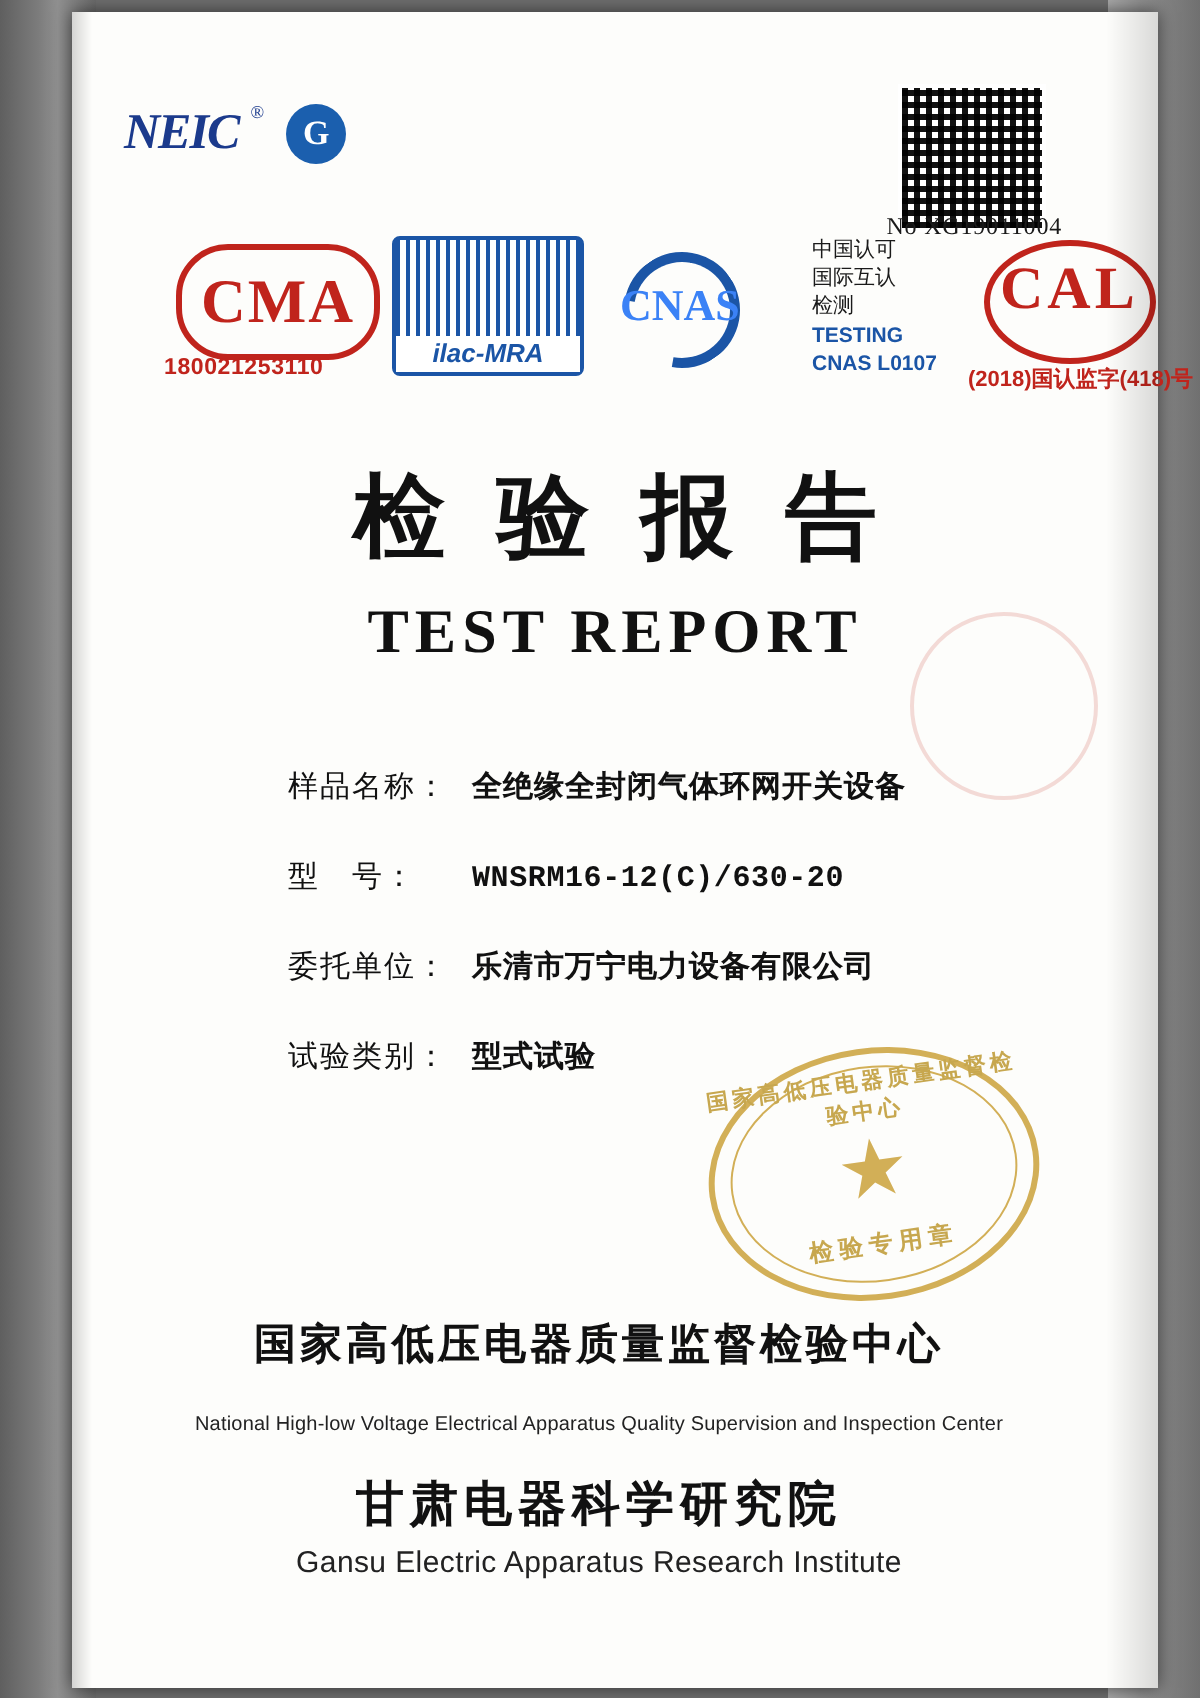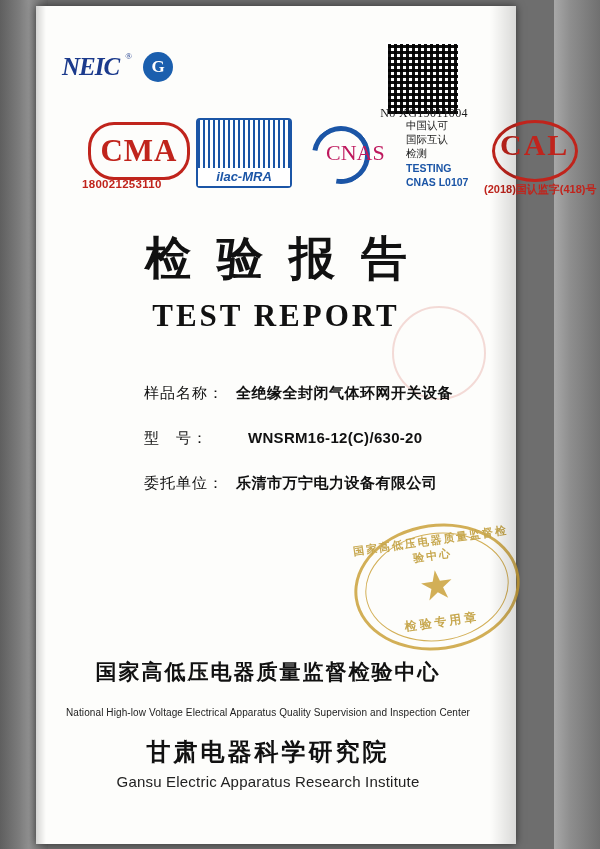--- a/index.html
+++ b/index.html
@@ -27,24 +27,25 @@
   }
   .bg-right {
     position: absolute;
     right: 0; top: 0; bottom: 0; width: 46px;
     background: linear-gradient(90deg,#a8a8a8 0%, #8e8e8e 35%, #707070 100%);
   }
   .doc {
     position: absolute;
     left: 36px;
     top: 6px;
-    width: 480px;
+    width: 520px;
     height: 838px;
     background: #fdfdfb;
     box-shadow: 0 0 8px rgba(0,0,0,0.55);
+    padding-left: 23px;
   }
   .doc::before {
     content: "";
     position: absolute;
     left: 0; top: 0; bottom: 0; width: 10px;
     background: linear-gradient(90deg, rgba(0,0,0,0.16), rgba(0,0,0,0));
   }
   .doc::after {
     content: "";
     position: absolute;
@@ -174,25 +175,25 @@
     position: absolute;
     left: 4px; top: 2px;
     width: 48px; height: 48px;
     border-radius: 50%;
     border: 5px solid #1b55a6;
     border-left-color: transparent;
     transform: rotate(-35deg);
   }
   .cnas .txt {
     position: absolute;
-    left: 18px; top: 16px;
-    font-family: "Liberation Serif", serif;
-    font-weight: normal;
+    left: 2px; top: 16px;
+    font-family: "Liberation Serif", serif;
+    font-weight: bold;
     font-size: 22px;
-    color: #be185d;
+    color: #3b82f6;
     letter-spacing: 0px;
   }
 
   
   .cnas-text {
     left: 346px; top: 0px;
     width: 78px;
     color: #1a1a1a;
     font-size: 10.5px;
     line-height: 1.35;
@@ -274,23 +275,22 @@
     white-space: nowrap;
     min-width: 86px;
   }
   .field .value {
     font-size: 15px;
     font-weight: bold;
     letter-spacing: 0.5px;
     padding-left: 6px;
   }
   .field .value.latin {
-    font-family: Liberation Sans, sans-serif;
+    font-family: Liberation Mono, monospace;
     letter-spacing: 0.3px;
-    margin-left: 12px;
   }
 
   
   .seal {
     position: absolute;
     left: 318px;
     top: 518px;
     width: 160px;
     height: 120px;
     border-radius: 50%;
@@ -437,20 +437,24 @@
         <span class="value">全绝缘全封闭气体环网开关设备</span>
       </div>
       <div class="field">
         <span class="label">型　号：</span>
         <span class="value latin">WNSRM16-12(C)/630-20</span>
       </div>
       <div class="field">
         <span class="label">委托单位：</span>
         <span class="value">乐清市万宁电力设备有限公司</span>
       </div>
+      <div class="field">
+        <span class="label">试验类别：</span>
+        <span class="value">型式试验</span>
+      </div>
     </div>
 
     <div class="seal">
       <div class="inner"></div>
       <div class="arc-top">国家高低压电器质量监督检验中心</div>
       <div class="star">★</div>
       <div class="arc-bottom">检验专用章</div>
     </div>
 
     <div class="footer">

